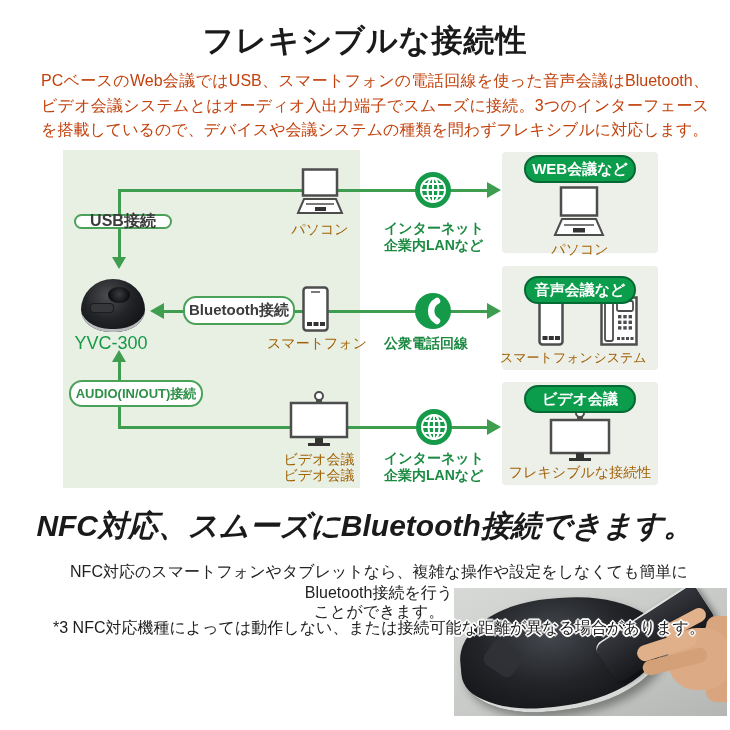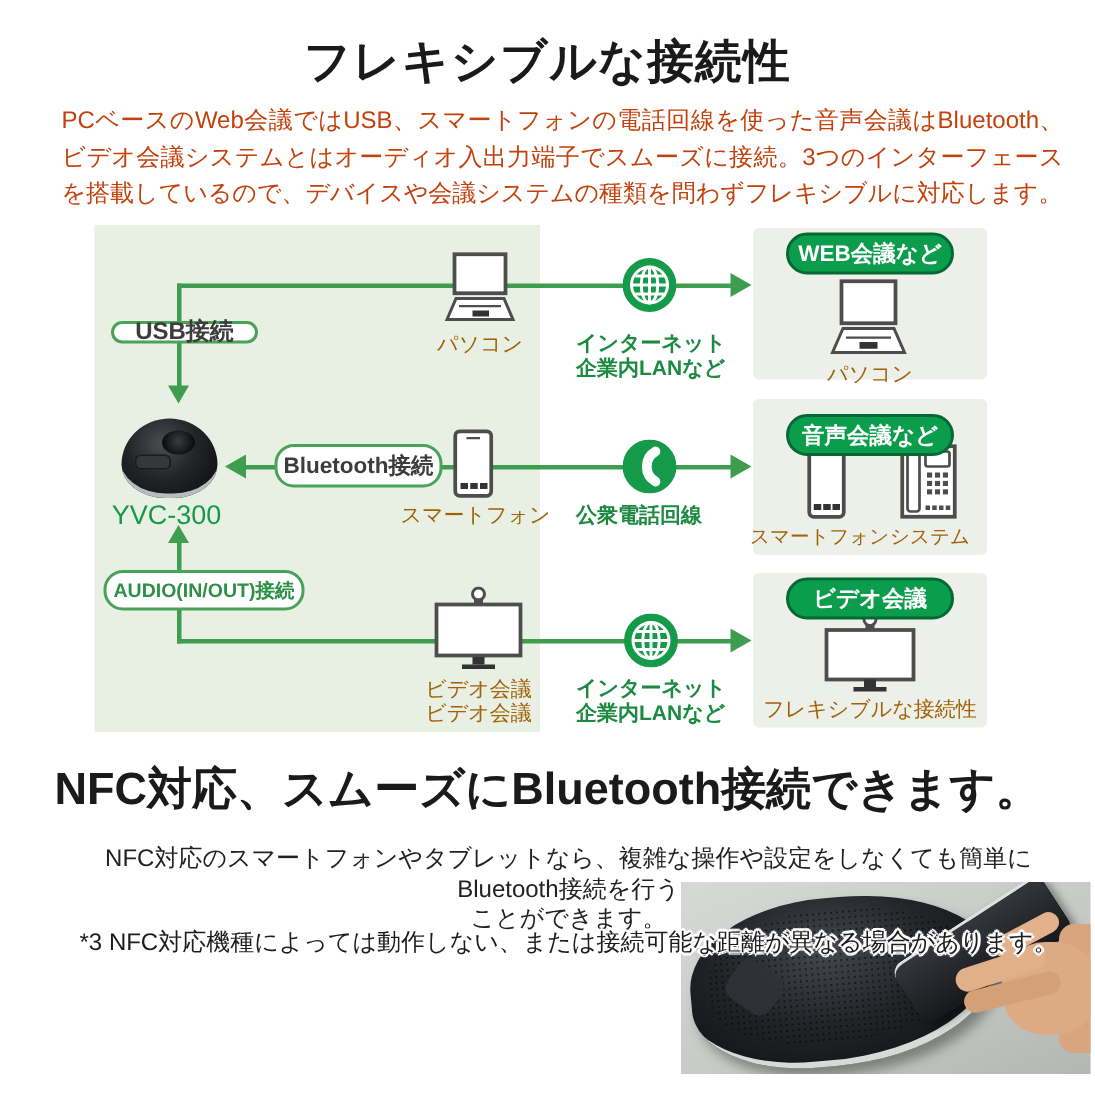--- a/index.html
+++ b/index.html
@@ -6,21 +6,21 @@
   html,body { width:730px; height:730px; background:#fff; position:relative;
     font-family:"Liberation Sans","DejaVu Sans",sans-serif; overflow:hidden; }
   .abs { position:absolute;text-align:center; }
 
   
   .page-title { top:20px; left:0; width:730px; text-align:center;
     font-size:31px; font-weight:bold; color:#1a1a1a; letter-spacing:1px; }
   .intro { top:69px; left:41px; width:668px; font-size:16px; line-height:24.5px;
     color:#c2410c; text-align:justify; }
   .nfc-heading { top:506px; left:0; width:730px; text-align:center;
-    font-size:30px; font-weight:bold; color:#1a1a1a; }
+    font-size:30px; font-weight:bold; color:#1a1a1a;font-style:italic; }
   .nfc-line { left:41px; width:676px; font-size:16px; color:#222; }
   .nfc-l1 { top:562px; }
   .nfc-l2 { top:590px;margin-top:12px; }
   .nfc-foot { top:618px; left:41px; width:676px; font-size:16px; color:#1c1c1c; z-index:6;
     text-shadow:-1px -1px 0 #fff,1px -1px 0 #fff,-1px 1px 0 #fff,1px 1px 0 #fff,
       -2px 0 0 #fff,2px 0 0 #fff,0 -2px 0 #fff,0 2px 0 #fff,0 0 3px #fff; }
 
   
   .panel { left:63px; top:150px; width:297px; height:338px; background:#e8efe3; }
   .dest-box { left:502px; width:156px; background:#edefe9; border-radius:4px; }

